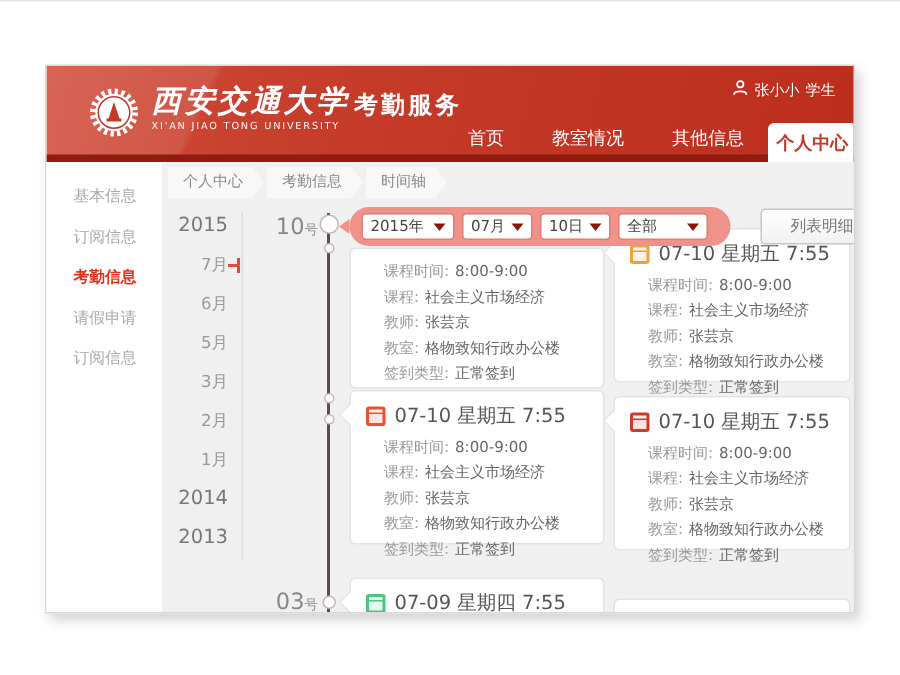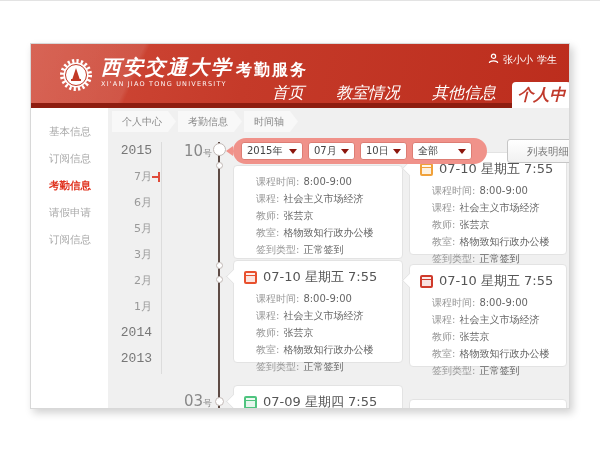--- a/index.html
+++ b/index.html
@@ -21,41 +21,41 @@
   .uni { position:absolute; left:70px; top:11px; color:#fff; }
   .uni-cn { font-family:"DejaVu Serif","Liberation Serif",serif; font-style:italic; font-weight:bold;
             font-size:20px; letter-spacing:2px; line-height:24px; }
   .uni-en { font-size:6.5px; letter-spacing:1.2px; margin-top:1px; opacity:.95; }
   .app-title { position:absolute; left:205px; top:16px; color:#fff; font-size:16px; font-weight:bold; letter-spacing:2px; }
 
   .user { position:absolute; right:14px; top:9px; color:#fff; font-size:10px; display:flex; align-items:flex-start; gap:4px; cursor:pointer; }
   .user svg { display:block; }
 
   .nav { position:absolute; right:0; bottom:0; display:flex; align-items:flex-end; }
-  .nav-item { height:26px; line-height:21px; padding:0 16px; color:#fff; font-size:16px; cursor:pointer;font-style:italic; }
+  .nav-item { height:26px; line-height:21px; padding:0 16px; color:#fff; font-size:12px; cursor:pointer; }
   .nav-item.active { background:#fff; color:#c0392b; border-radius:4px 4px 0 0; height:26px; line-height:26px; width:59px; padding:0; text-align:center; font-weight:bold; }
 
   
   .body { position:absolute; left:0; top:64px; width:540px; height:302px; background:#f0f0f0; }
   .sidebar { position:absolute; left:0; top:0; width:77px; height:302px; background:#fff; padding-top:10px; }
   .side-item { height:27px; line-height:27px; padding-left:18px; font-size:10.5px; color:#a9a9a9; cursor:pointer; }
   .side-item.active { color:#e0331f; font-weight:bold; }
 
   .content { position:absolute; left:77px; top:0; width:463px; height:302px; overflow:hidden; }
 
   
   .crumbs { position:absolute; left:4px; top:3px; display:flex; }
   .crumb { height:21px; line-height:21px; padding:0 14px 0 10px; margin-right:2px; font-size:10px; color:#8a8a8a;
            background:#f8f8f8; filter:drop-shadow(0 0 1px #c8c8c8);
            clip-path:polygon(0 0, calc(100% - 8px) 0, 100% 50%, calc(100% - 8px) 100%, 0 100%); cursor:pointer; }
 
   
   .tl-nav { position:absolute; left:0; top:30px; width:50px; }
   .tl-nav-item { height:26px; line-height:26px; text-align:right; padding-right:6px; font-size:11px; color:#999; cursor:pointer; position:relative; }
-  .tl-nav-item.year { font-size:13px; color:#777;font-family:Liberation Mono, monospace; }
+  .tl-nav-item.year { font-size:13px; color:#777; }
   .month-marker { position:absolute; right:-2px; top:8px; width:6px; height:10px; border-right:2px solid #e04b3a; }
   .month-marker::before { content:""; position:absolute; right:0; top:4px; width:6px; height:2px; background:#e04b3a; }
   .tl-divider { position:absolute; left:53px; top:34px; width:1px; height:232px; background:#dcdcdc; }
 
   
   .tl-line { position:absolute; left:110px; top:34px; width:2px; height:268px; background:#5e4b45; }
   .tl-node { position:absolute; background:#fff; border:1px solid #c2b9b6; border-radius:50%; }
   .day-label { position:absolute; left:62px; width:42px; text-align:right; color:#888; }
   .day-label .num { font-size:15px; }
   .day-label .unit { font-size:9px; }

